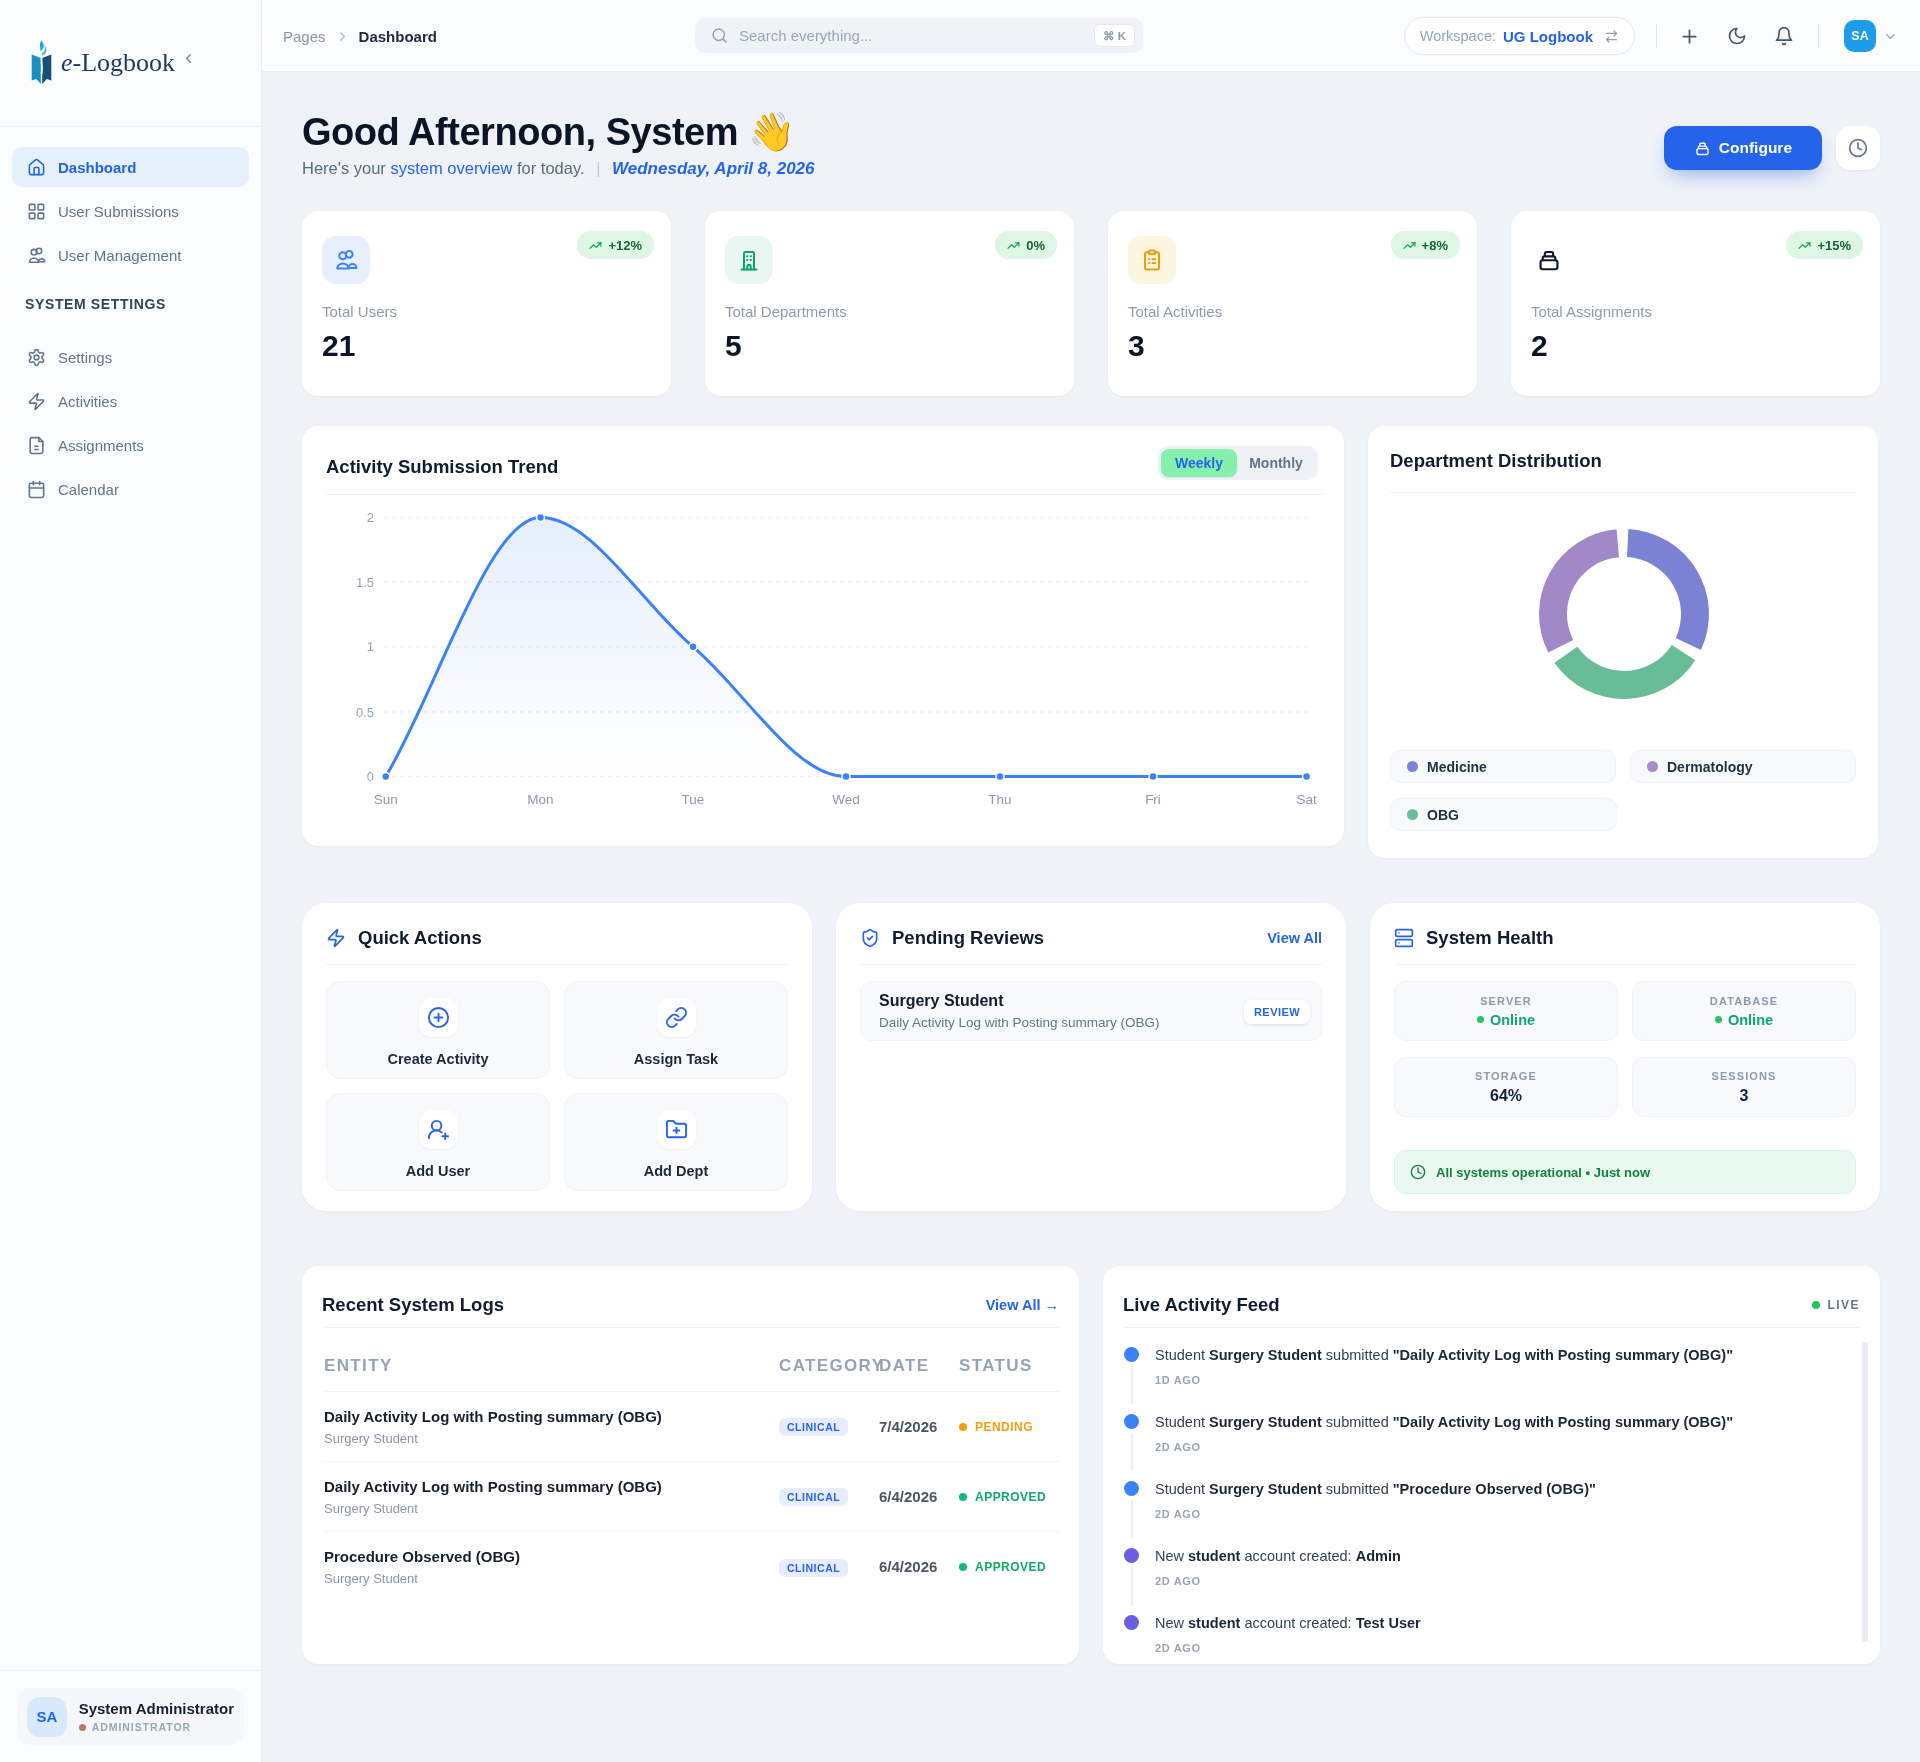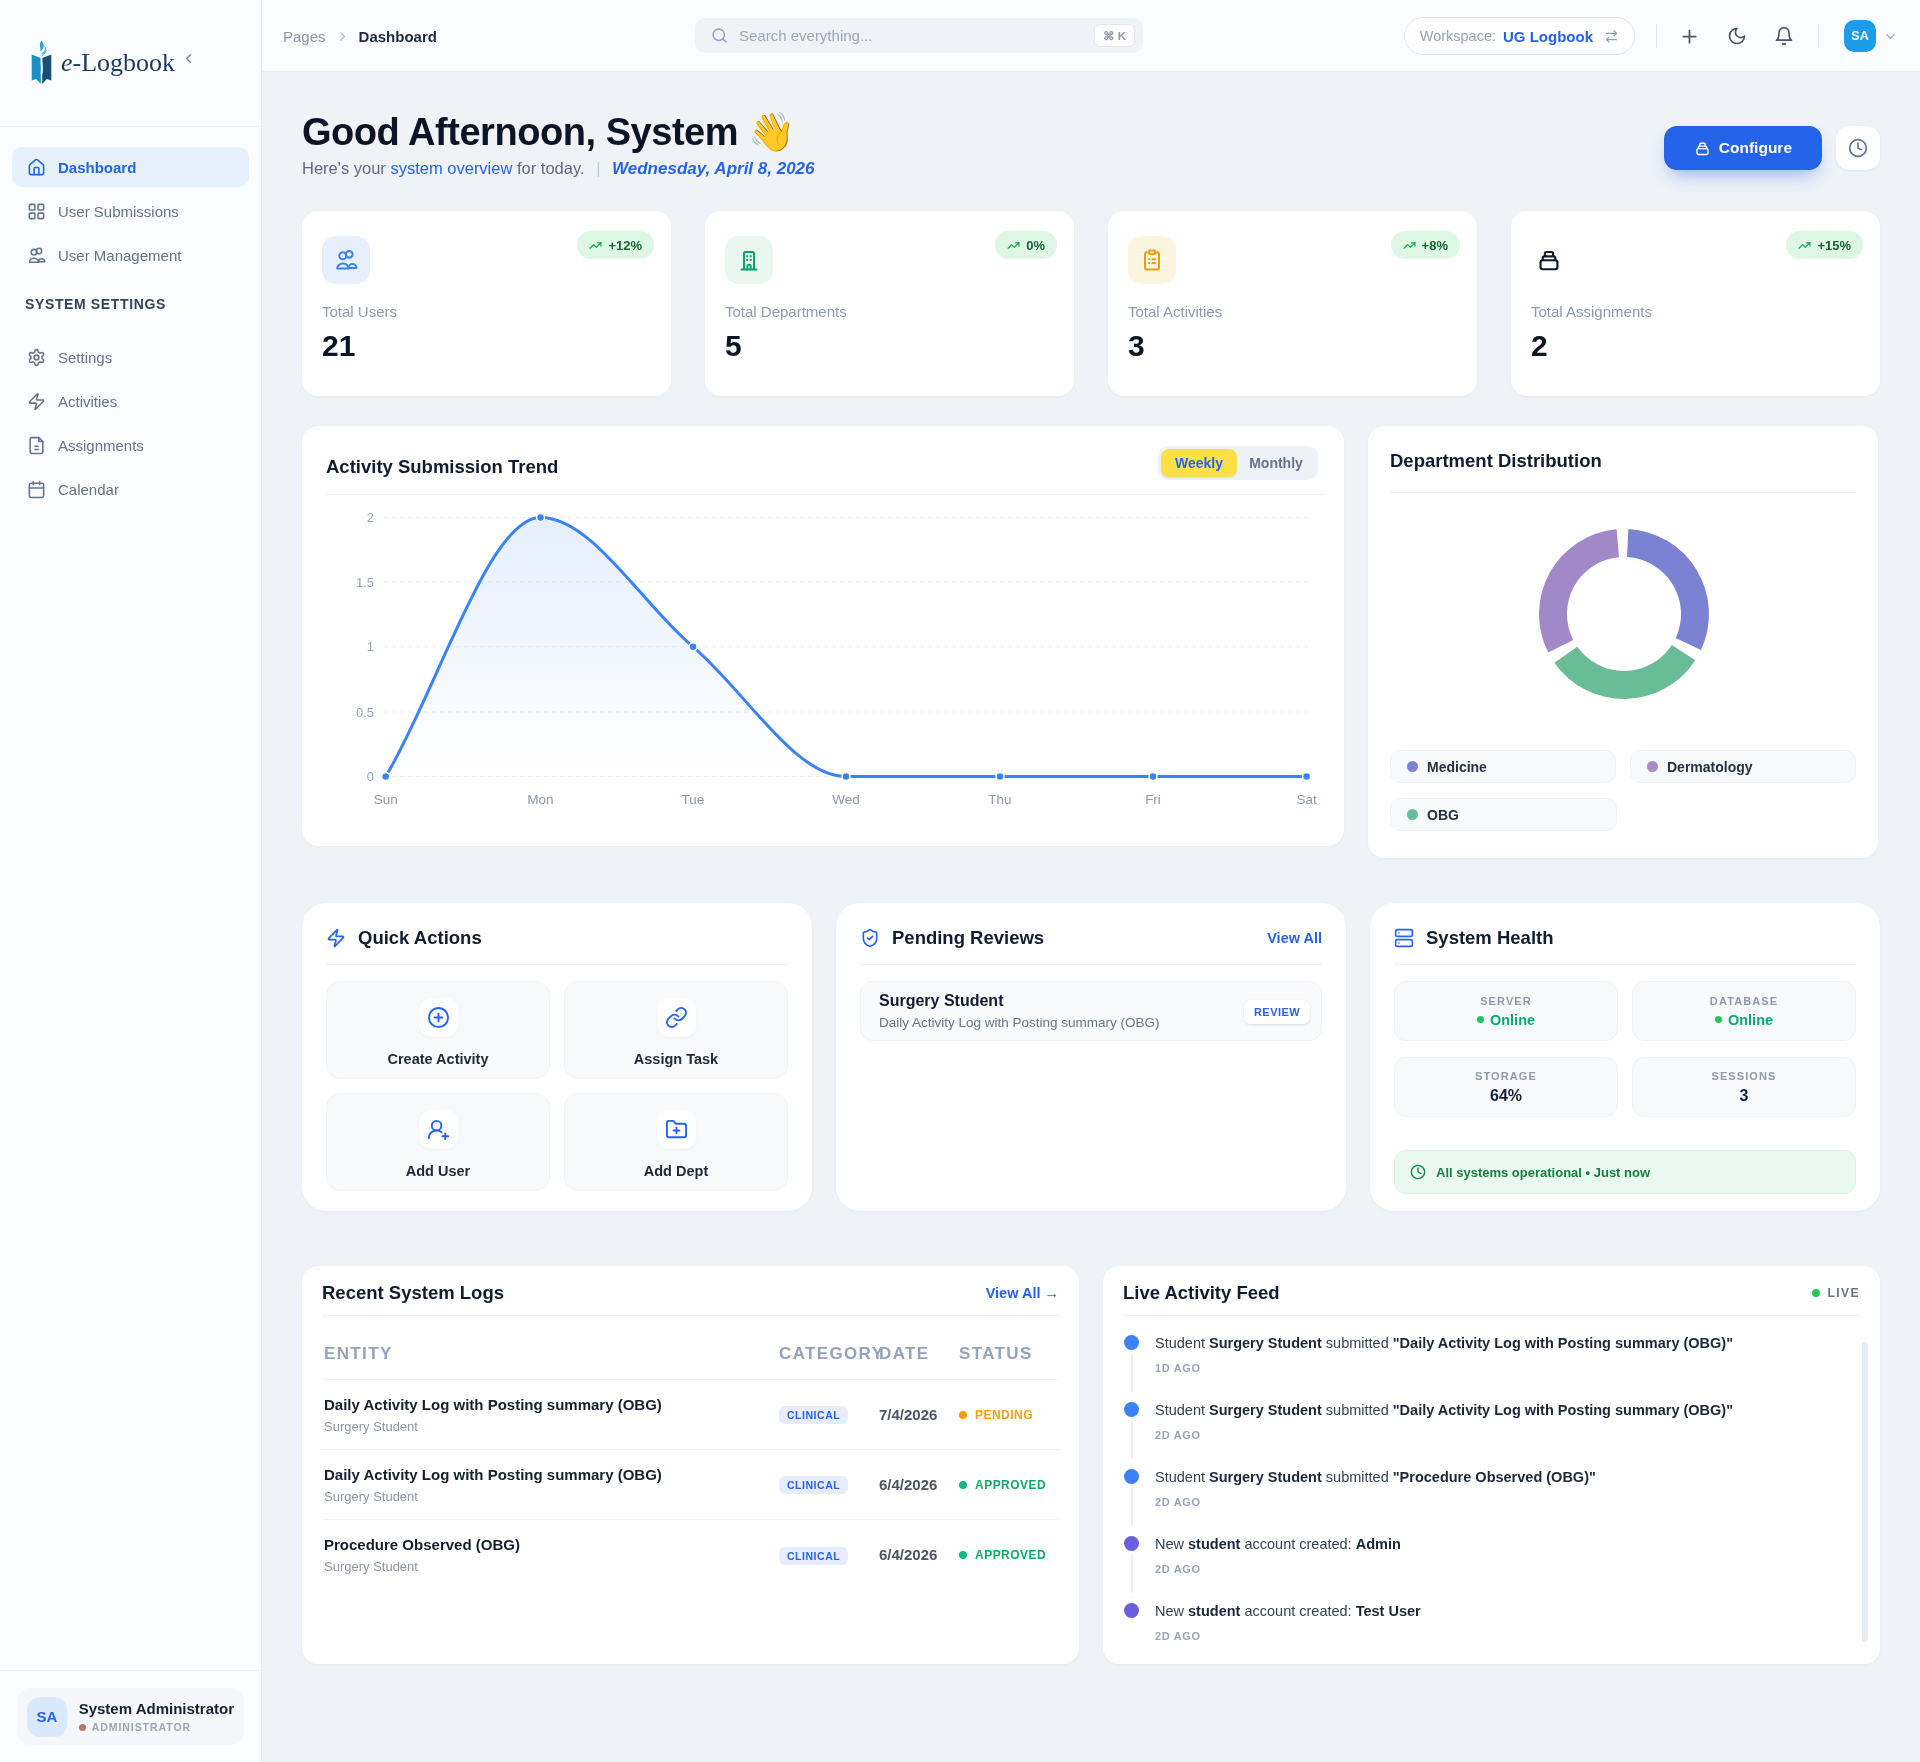--- a/index.html
+++ b/index.html
@@ -57,21 +57,21 @@
 .badge svg{color:#16a34a}
 .slabel{margin-top:19px;font-size:15px;color:#8e9aae}
 .snum{margin-top:9px;font-size:30px;font-weight:800;color:#0b1526}
 .charts{margin-top:30px;display:flex;gap:24px;height:432px}
 .card{background:#fff;border-radius:16px;box-shadow:0 1px 3px rgba(15,23,42,.04)}
 .chart-l{width:1042px;height:420px;padding:24px;position:relative}
 .chart-r{width:510px;height:432px;padding:24px 22px;position:relative}
 .card-h{font-size:18.5px;font-weight:700;color:#101c30}
 .hdiv{height:1px;background:#eef1f5;margin-top:0}
 .toggle{position:absolute;right:26px;top:20px;width:160px;height:34px;background:#eef2f7;border-radius:10px;display:flex;align-items:center;padding:3px}
-.tg-a{width:76px;height:28px;background:#fde047;border-radius:8px;color:#2563eb;font-size:14px;font-weight:700;display:flex;align-items:center;justify-content:center;box-shadow:0 1px 2px rgba(15,23,42,.08)}
+.tg-a{width:76px;height:28px;background:#86efac;border-radius:8px;color:#2563eb;font-size:14px;font-weight:700;display:flex;align-items:center;justify-content:center;box-shadow:0 1px 2px rgba(15,23,42,.08)}
 .tg-b{flex:1;color:#64748b;font-size:14px;font-weight:600;display:flex;align-items:center;justify-content:center}
 .legend{position:absolute;left:22px;right:22px;top:324px}
 .lrow{display:flex;gap:14px;margin-bottom:15px}
 .litem{width:227px;height:33px;background:#f7f9fb;border:1px solid #eff2f6;border-radius:10px;display:flex;align-items:center;padding:0 16px;gap:9px}
 .litem b{width:11px;height:11px;border-radius:50%}
 .litem span{font-size:14px;font-weight:700;color:#253143}
 .acts{margin-top:45px;display:grid;grid-template-columns:repeat(3,1fr);gap:24px}
 .acard{background:#fff;border-radius:24px;height:308px;padding:20px 24px;position:relative;box-shadow:0 1px 3px rgba(15,23,42,.04)}
 .ahead{display:flex;align-items:center;gap:12px;height:30px}
 .ahead .ic{color:#2563eb}
@@ -87,21 +87,21 @@
 .pitem .ps{margin-top:5px;font-size:13.5px;color:#64748b}
 .review{position:absolute;right:11px;top:18px;width:66px;height:24px;background:#fff;border-radius:7px;box-shadow:0 1px 3px rgba(15,23,42,.12);display:flex;align-items:center;justify-content:center;font-size:11px;font-weight:700;color:#2563eb;letter-spacing:.04em}
 .hgrid{margin-top:16px;display:grid;grid-template-columns:1fr 1fr;gap:16px 14px}
 .hbox{height:60px;background:#f7f9fb;border:1px solid #eff2f6;border-radius:12px;display:flex;flex-direction:column;align-items:center;justify-content:center;gap:5px}
 .hbox .hl{font-size:11px;font-weight:700;color:#8d99ac;letter-spacing:.1em}
 .hbox .hv{font-size:14.5px;font-weight:700;color:#0ea772;display:flex;align-items:center;gap:6px}
 .hbox .hv i{width:7px;height:7px;border-radius:50%;background:#22c55e}
 .hbox .hv.dark{color:#13203a;font-size:16px;font-weight:800}
 .hstrip{margin-top:33px;height:44px;background:#e9f9f0;border:1px solid #d7f3e3;border-radius:12px;display:flex;align-items:center;padding:0 15px;gap:10px;color:#15803d;font-size:13px;font-weight:700}
 .logs{margin-top:55px;display:grid;grid-template-columns:1fr 1fr;gap:24px}
-.lcard{background:#fff;border-radius:16px;height:398px;padding:8px 20px;position:relative;box-shadow:0 1px 3px rgba(15,23,42,.04);overflow:hidden}
+.lcard{background:#fff;border-radius:16px;height:398px;padding:20px 20px;position:relative;box-shadow:0 1px 3px rgba(15,23,42,.04);overflow:hidden}
 .lhead{display:flex;align-items:center;height:38px}
 .lhead .t{font-size:18.5px;font-weight:700;color:#101c30}
 .lhead .right{margin-left:auto;font-size:14.5px;font-weight:700;color:#2563eb}
 .ldiv{height:1px;background:#eef1f5;margin-top:3px}
 .thead{display:flex;margin-top:28px;font-size:17px;font-weight:700;color:#94a3b8;letter-spacing:.08em;padding:0 2px 15px;border-bottom:1px solid #f0f3f6}
 .tc1{flex:1}.tc2{width:100px}.tc3{width:80px}.tc4{width:98px}
 .trow{display:flex;align-items:center;height:70px;border-bottom:1px solid #f0f3f6;padding:0 2px}
 .trow:last-child{border-bottom:none}
 .trow .e1{font-size:15px;font-weight:700;color:#15202f}
 .trow .e2{margin-top:6px;font-size:13px;color:#8a96a8}

